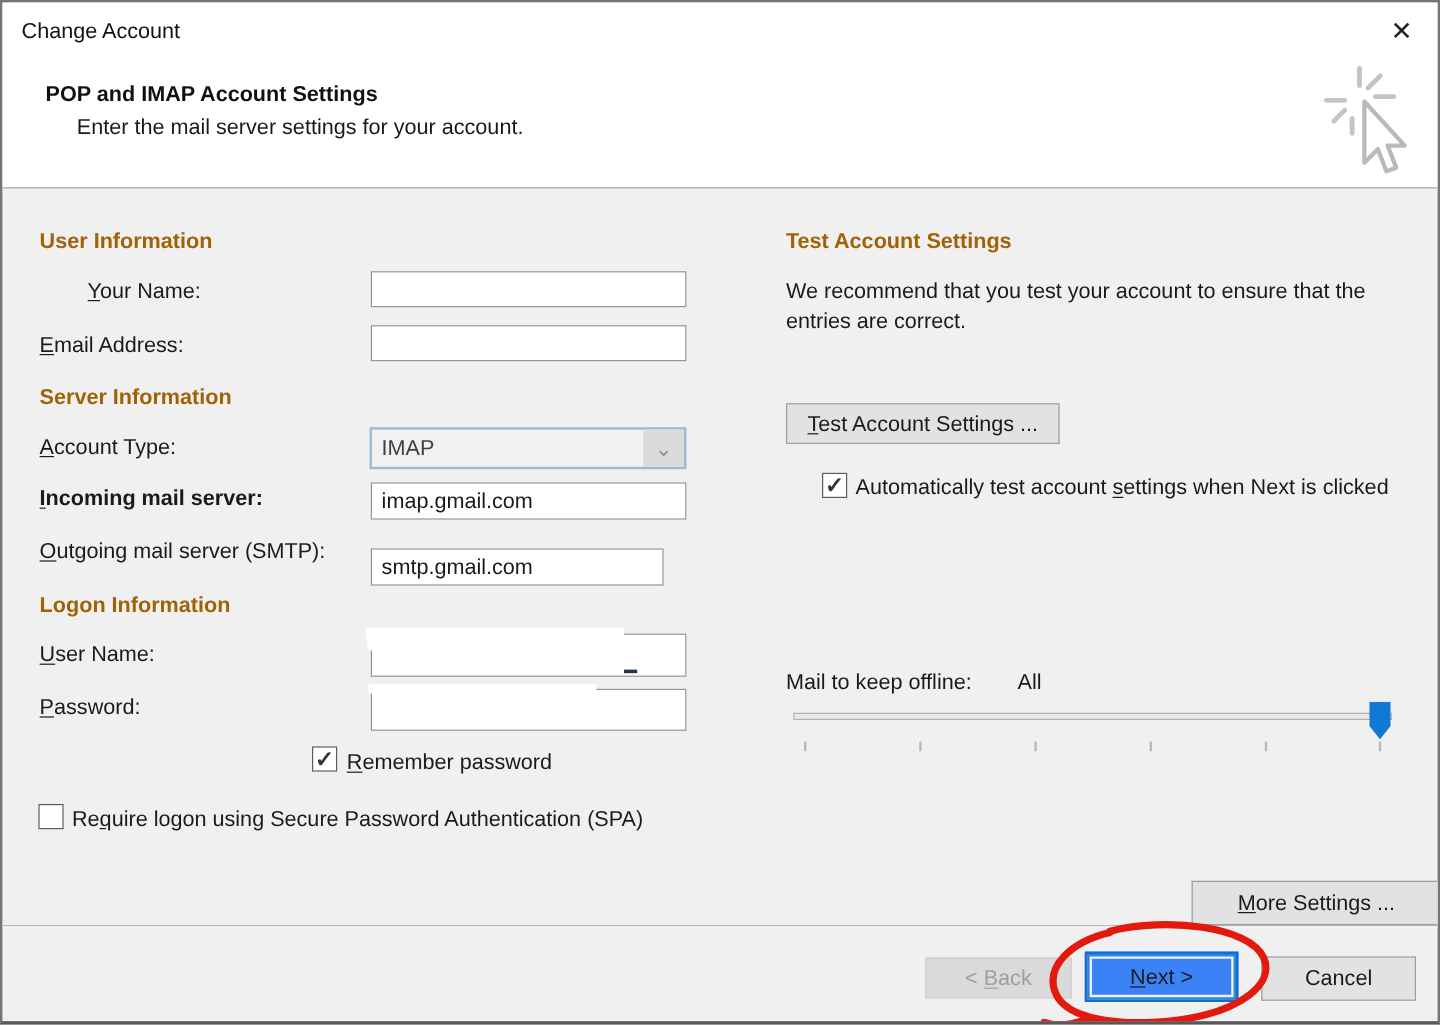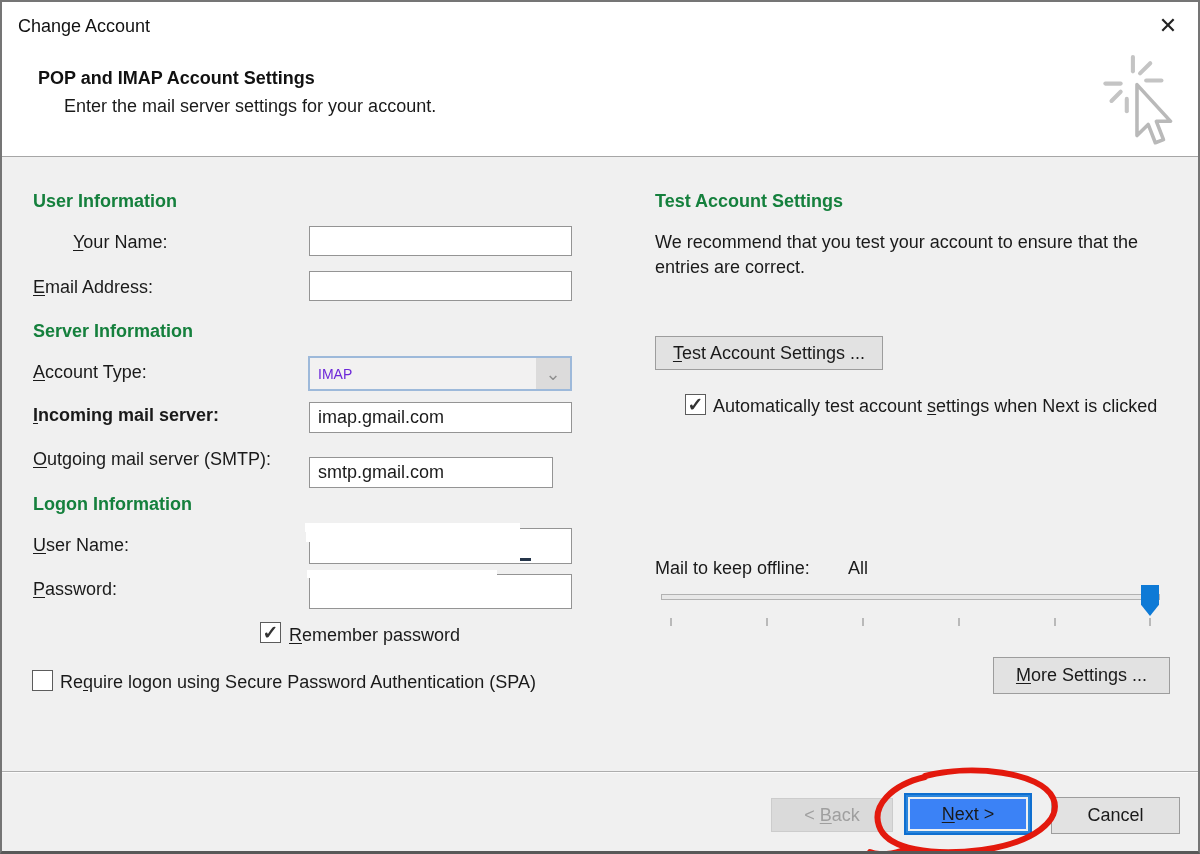--- a/index.html
+++ b/index.html
@@ -10,29 +10,29 @@
     color:#1a1a1a; font-size:18px; overflow:hidden;
   }
   .abs { position:absolute; }
   .header-zone { position:absolute; left:0; top:0; right:0; height:155px;
     background:#ffffff; border-bottom:1px solid #a6a6a6; box-sizing:border-box; }
   .win-title { position:absolute; left:16px; top:14px; font-size:18px; color:#111; }
   .close-btn { position:absolute; right:14px; top:8px; width:32px; height:32px;
     display:flex; align-items:center; justify-content:center; font-size:22px; color:#222; cursor:pointer; }
   .hdr-title { position:absolute; left:36px; top:66px; font-weight:bold; font-size:18px; color:#111; }
   .hdr-sub { position:absolute; left:62px; top:94px; font-size:18px; }
-  .section-h { position:absolute; font-weight:bold; font-size:18px; color:#15803d; white-space:nowrap; }
+  .section-h { position:absolute; font-weight:bold; font-size:18px; color:#a16207; white-space:nowrap; }
   .lbl { position:absolute; font-size:18px; white-space:nowrap; }
   .mn { text-decoration:underline; text-underline-offset:2px; }
   .field { position:absolute; background:#fff; border:1px solid #949494;
     box-sizing:border-box; font-family:"Liberation Sans", sans-serif;
     font-size:18px; color:#1a1a1a; padding:0 8px; outline:none; }
   .combo { position:absolute; background:#f2f1f1; border:2px solid #9db9da;
     box-sizing:border-box; display:flex; align-items:center; }
-  .combo-text { flex:1; padding-left:8px; color:#6d28d9; font-size:14px; }
+  .combo-text { flex:1; padding-left:8px; color:#404040; font-size:18px; }
   .combo-arrow { width:34px; align-self:stretch; background:#dcdbdb;
     display:flex; align-items:center; justify-content:center; color:#8f8f8f; font-size:18px; }
   .cb { position:absolute; width:21px; height:21px; background:#fff;
     border:1.5px solid #5c5c5c; box-sizing:border-box; display:flex;
     align-items:center; justify-content:center; font-size:19px; font-weight:bold; color:#333; cursor:pointer; }
   .cb-lbl { position:absolute; font-size:18px; line-height:24px; }
   .btn { position:absolute; background:#e2e2e2; border:1px solid #9d9d9d;
     box-sizing:border-box; display:flex; align-items:center; justify-content:center;
     font-size:18px; color:#1a1a1a; cursor:pointer; white-space:nowrap; }
   .btn-disabled { background:#dadada; border-color:#cccccc; color:#9f9f9f; cursor:default; }
@@ -131,21 +131,21 @@
 
   <div class="track" style="left:659px; top:592px; width:499px; height:6px;"></div>
   <div class="thumb" style="left:1139px; top:583px; width:18px; height:31px;"></div>
   <div class="tick" style="left:668px;  top:616px;"></div>
   <div class="tick" style="left:764px;  top:616px;"></div>
   <div class="tick" style="left:860px;  top:616px;"></div>
   <div class="tick" style="left:956px;  top:616px;"></div>
   <div class="tick" style="left:1052px; top:616px;"></div>
   <div class="tick" style="left:1147px; top:616px;"></div>
 
-  <div class="btn" style="left:991px; top:655px; width:177px; height:37px;">
+  <div class="btn" style="left:991px; top:732px; width:208px; height:37px;">
       <span><span></span><span class="mn">M</span><span>ore Settings ...</span></span>
     </div>
 
   <div class="footer-line"></div>
 
   <div class="btn btn-disabled" style="left:769px; top:796px; width:122px; height:34px;">
       <span><span>&lt; </span><span class="mn">B</span><span>ack</span></span>
     </div>
 
   <div class="btn btn-next" style="left:902px; top:791px; width:128px; height:42px;">

